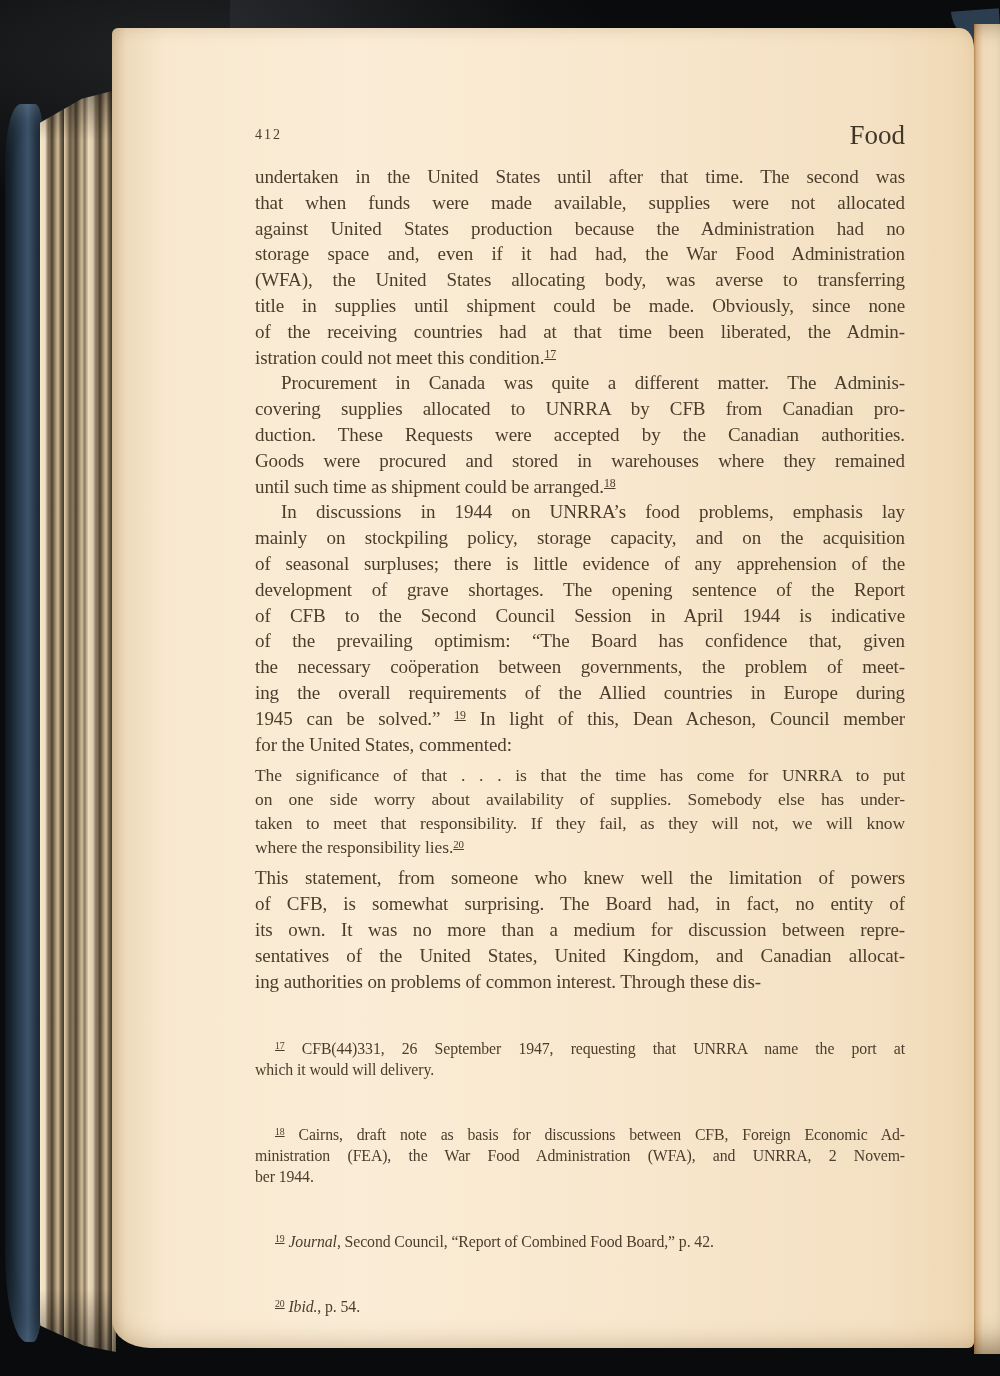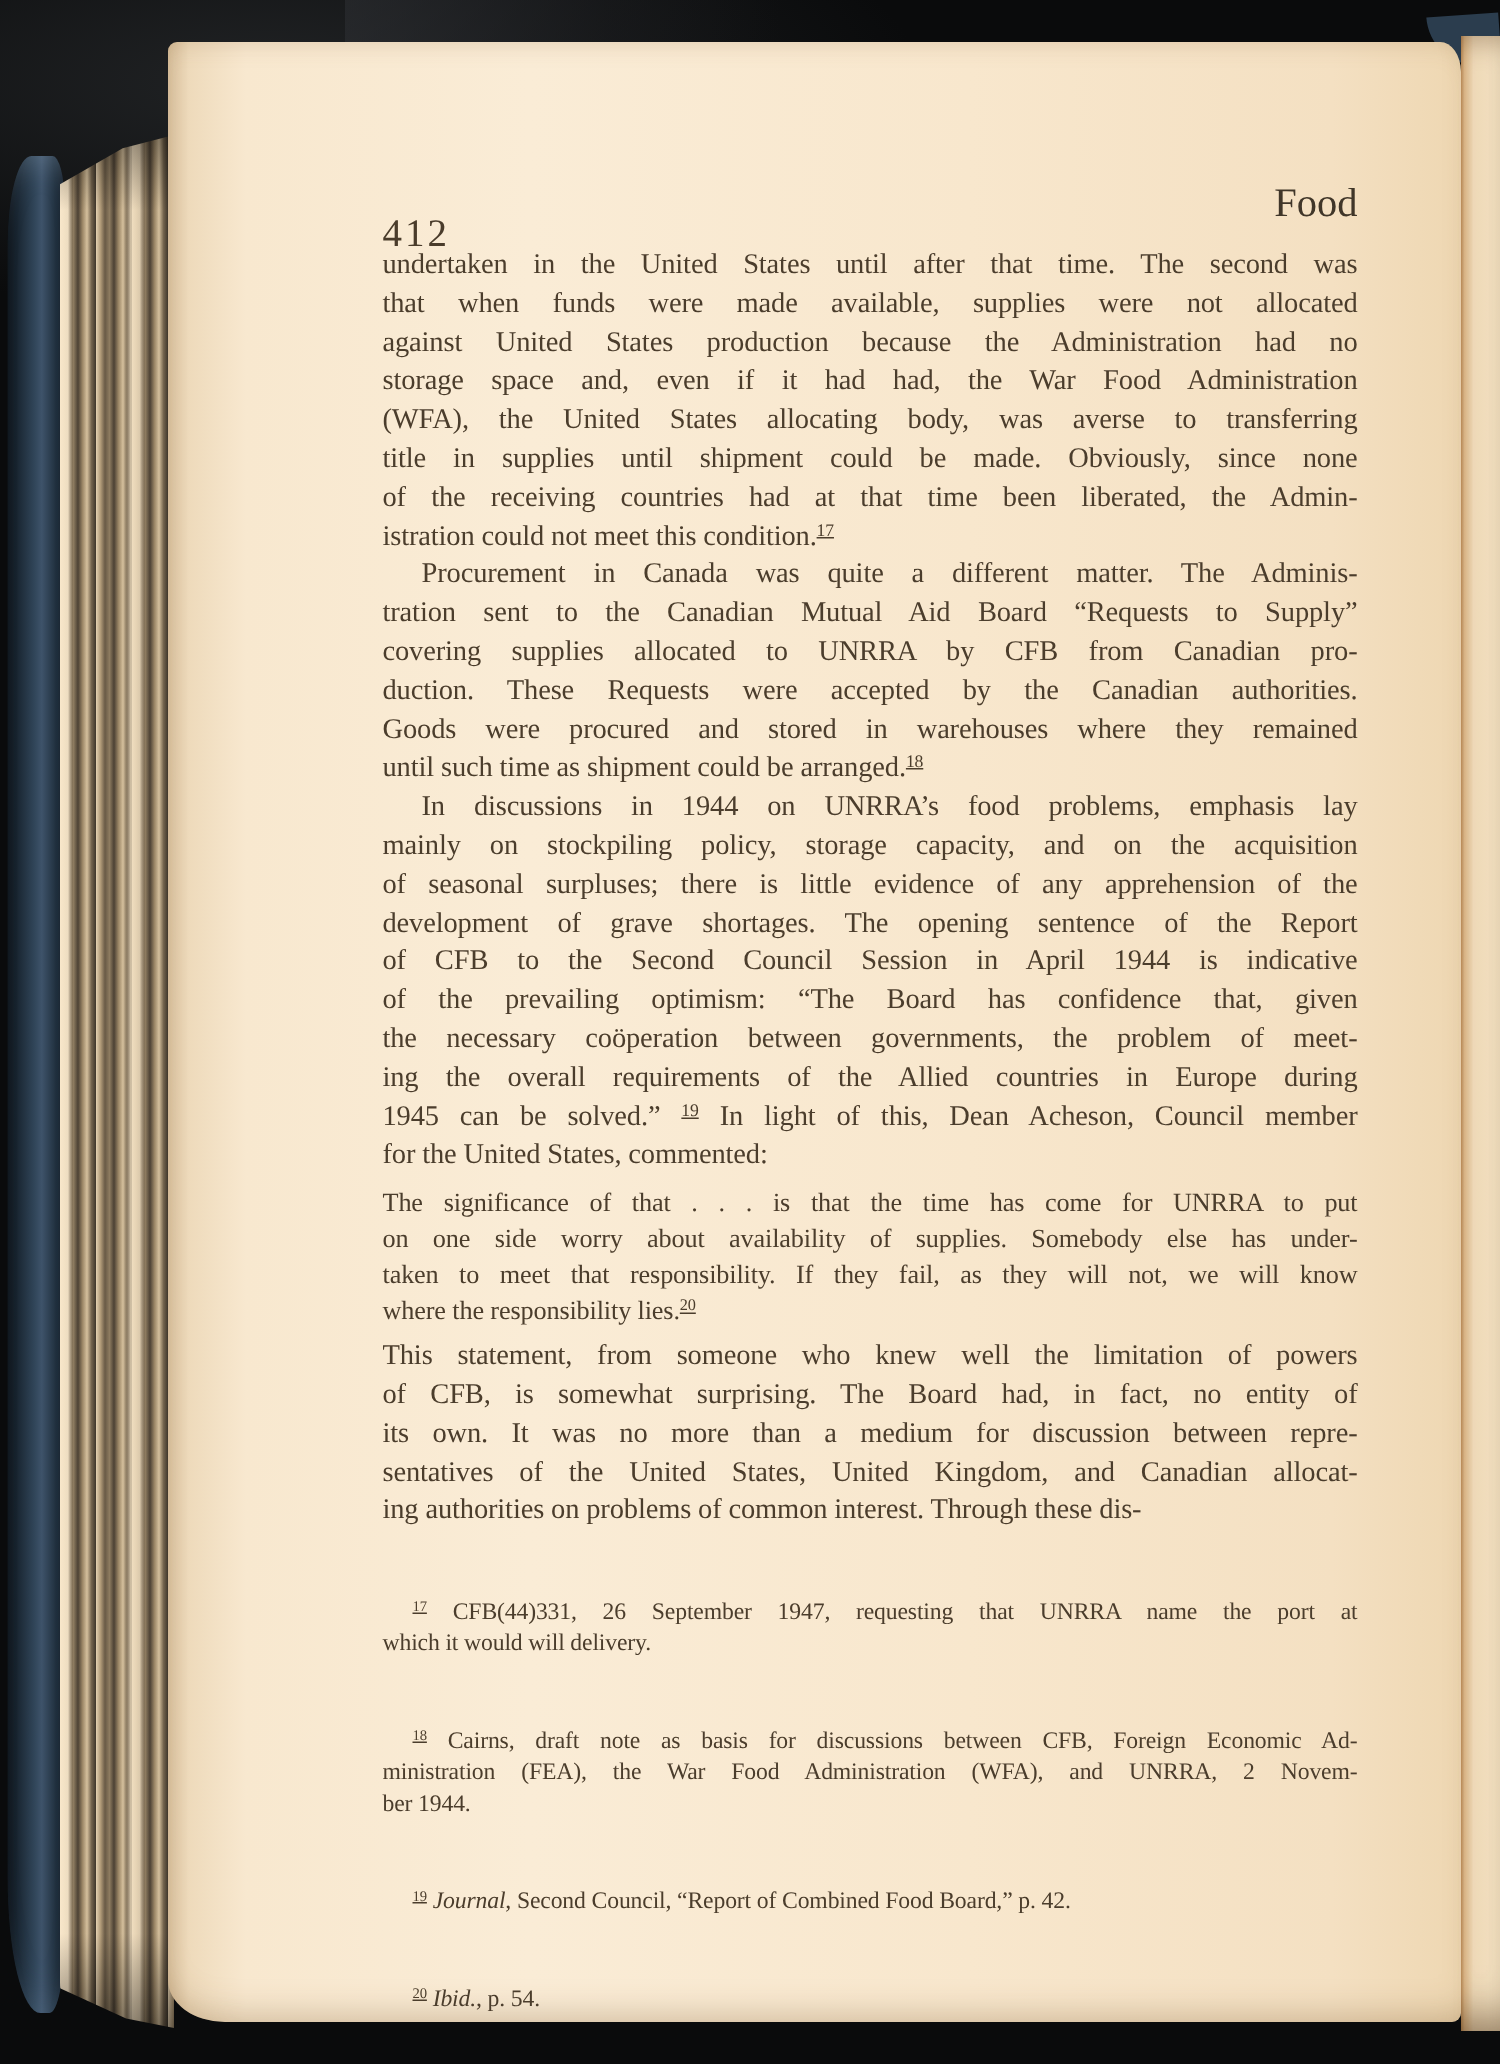--- a/index.html
+++ b/index.html
@@ -33,21 +33,21 @@
   .cover-corner{position:absolute;left:952px;top:10px;width:48px;height:34px;
     background:#2b3d4e;border-radius:0 0 0 70% / 0 0 0 100%;transform:rotate(-4deg);}
   
   .page{position:absolute;left:112px;top:28px;width:862px;height:1320px;
     background:linear-gradient(90deg,#d9c19e 0%,#eedabb 1.6%,#f8e8cf 6%,#faecd6 28%,#f8e7cd 62%,#f4e0c2 90%,#eed7b2 100%);
     border-radius:6px 14px 6px 38px / 6px 20px 6px 28px;
     box-shadow:inset 0 -16px 24px -14px rgba(125,92,50,.38), inset 0 12px 16px -12px rgba(150,118,76,.28);}
   
   .content{position:absolute;left:143px;top:92px;width:650px;color:#4b3d2c;}
   .pg-header{position:relative;height:44px;}
-  .page-num{position:absolute;left:0;top:21px;font-size:26px;letter-spacing:2px;color:#4a3c2b;}
+  .page-num{position:absolute;left:0;top:7px;font-size:14px;letter-spacing:2px;color:#4a3c2b;}
   .page-title{text-align:right;font-size:27px;color:#403629;}
   .line{font-size:19px;line-height:25.8px;text-align:justify;text-align-last:justify;letter-spacing:-0.1px;}
   .para > .line:last-child{text-align-last:left;}
   .indent{padding-left:26px;}
   .quote{margin:6px 0;}
   .quote .line{font-size:17.5px;line-height:24px;}
   .footnotes{margin-top:10px;}
   .footnote .line{font-size:15.8px;line-height:21px;}
   .footnote > .line:last-child{text-align-last:left;}
   .fn-first{padding-left:20px;margin-top:44px;}
@@ -75,21 +75,20 @@
             <div class="line">that when funds were made available, supplies were not allocated</div>
             <div class="line">against United States production because the Administration had no</div>
             <div class="line">storage space and, even if it had had, the War Food Administration</div>
             <div class="line">(WFA), the United States allocating body, was averse to transferring</div>
             <div class="line">title in supplies until shipment could be made. Obviously, since none</div>
             <div class="line">of the receiving countries had at that time been liberated, the Admin-</div>
             <div class="line">istration could not meet this condition.<sup>17</sup></div>
           </div>
           <div class="para">
             <div class="line indent">Procurement in Canada was quite a different matter. The Adminis-</div>
-            <div class="line">tration sent to the Canadian Mutual Aid Board “Requests to Supply”</div>
             <div class="line">covering supplies allocated to UNRRA by CFB from Canadian pro-</div>
             <div class="line">duction. These Requests were accepted by the Canadian authorities.</div>
             <div class="line">Goods were procured and stored in warehouses where they remained</div>
             <div class="line">until such time as shipment could be arranged.<sup>18</sup></div>
           </div>
           <div class="para">
             <div class="line indent">In discussions in 1944 on UNRRA’s food problems, emphasis lay</div>
             <div class="line">mainly on stockpiling policy, storage capacity, and on the acquisition</div>
             <div class="line">of seasonal surpluses; there is little evidence of any apprehension of the</div>
             <div class="line">development of grave shortages. The opening sentence of the Report</div>

